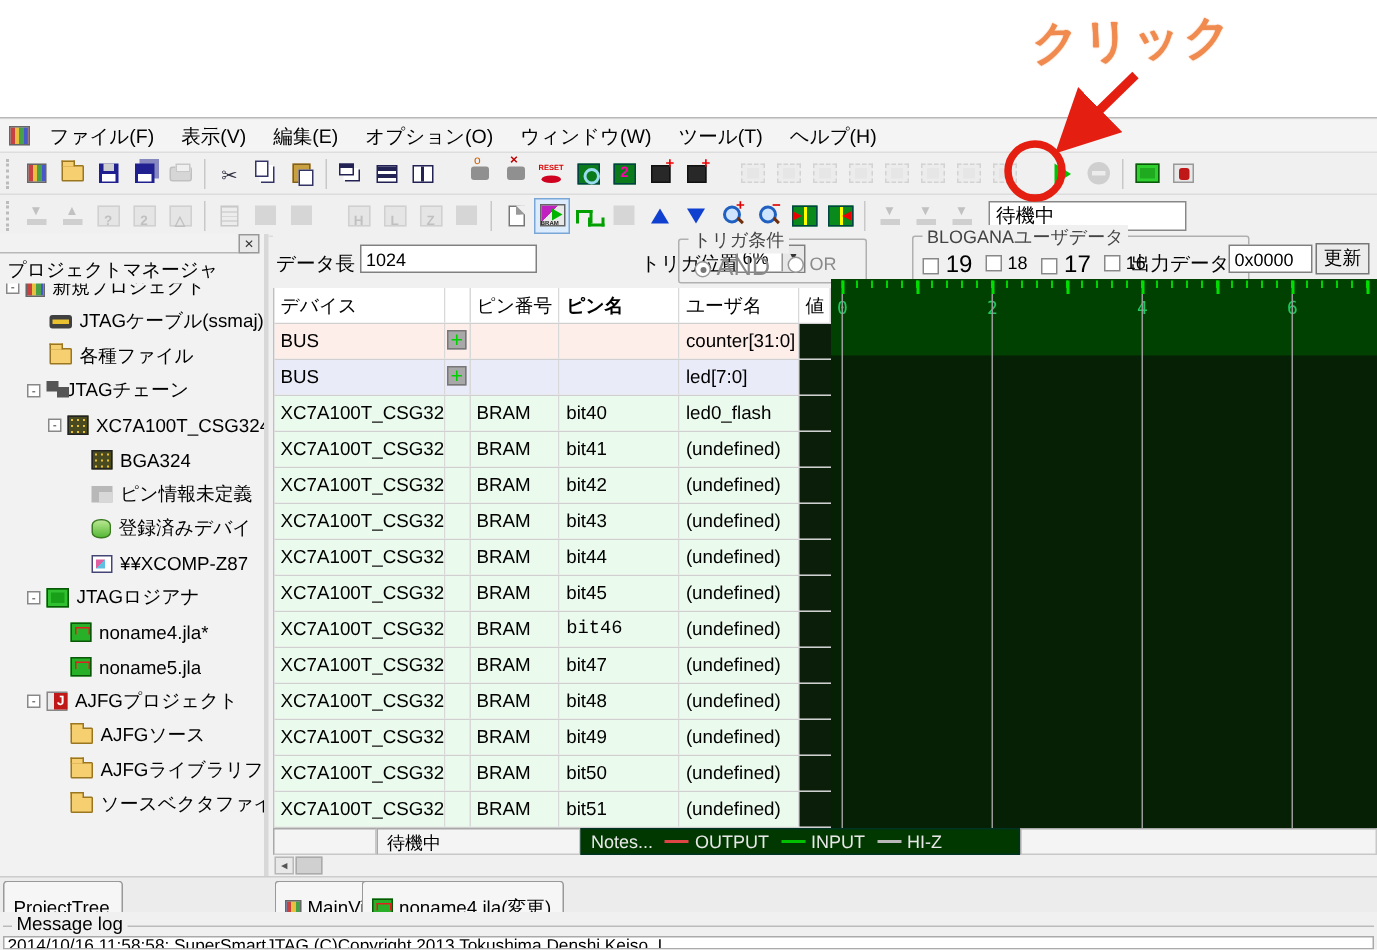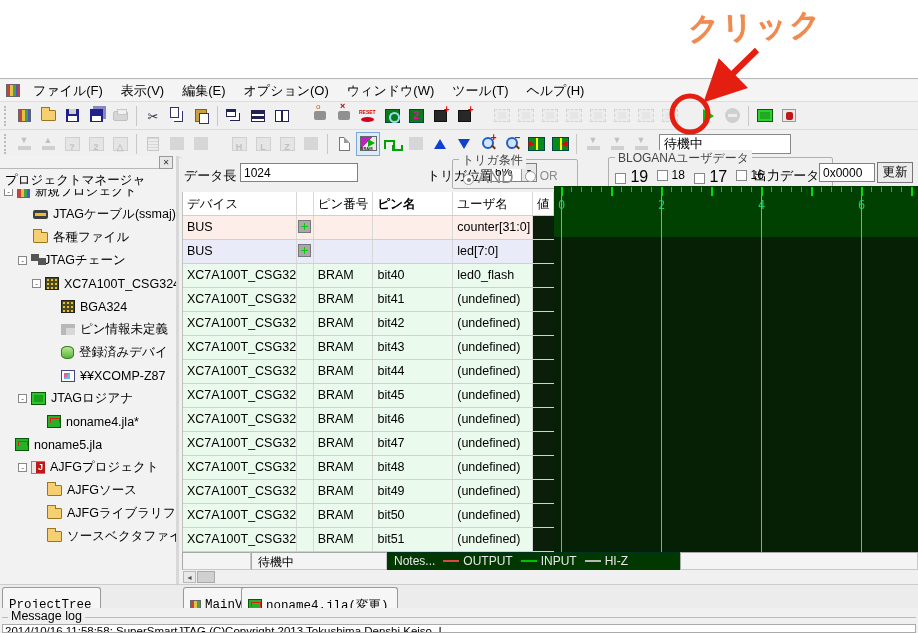--- a/index.html
+++ b/index.html
@@ -188,21 +188,21 @@
   #st-legend { background:#003800; color:#fff; display:flex; align-items:center; gap:8px; border:1px solid #032; }
   .leg-line { display:inline-block; width:16px; height:2px; margin-right:4px; vertical-align:3px; }
   .leg-item { font-size:12px; color:#e8e8e8; white-space:nowrap; }
 
   
   #mainscroll { position:absolute; left:182px; top:570px; width:736px; height:14px; background:#f0f0f0; }
   #mainscroll .sb-btn { left:1px; top:1px; }
   #mainscroll .sb-thumb { position:absolute; left:15px; top:1px; width:18px; height:12px; background:#d0d0d0; border:1px solid #aaa; }
   #tabsrow { position:absolute; left:0; top:584px; width:918px; height:24px; background:#ececec; border-top:1px solid #ccc; }
   .tab { position:absolute; top:2px; height:21px; background:#f6f6f6; border:1px solid #999; border-bottom:none;
-    border-radius:3px 3px 0 0; font-size:12.5px; padding:14px 8px 0 6px; display:flex; align-items:center; gap:4px; white-space:nowrap;font-family:Liberation Mono, monospace;}
+    border-radius:3px 3px 0 0; font-size:12.5px; padding:14px 8px 0 6px; display:flex; align-items:center; gap:4px; white-space:nowrap;}
   #msglog { position:absolute; left:0; top:608px; width:918px; height:25px; background:#f0f0f0; }
   #msglog-title { position:absolute; left:8px; top:1px; font-size:12.5px; background:#f0f0f0; padding:0 3px; z-index:2;}
   #msglog::before { content:""; position:absolute; left:2px; right:2px; top:9px; height:1px; background:#bbb; }
   #msglog-body { position:absolute; left:2px; top:16px; right:2px; height:9px; background:#fff; border:1px solid #aaa;
     overflow:hidden; font-size:11.5px; line-height:13px; padding:0 2px; font-family:"Liberation Sans",sans-serif;}
 
   
   #anno-label { position:absolute; left:688px; top:6px; font-size:31px; font-weight:bold; color:#f08a4e;
     letter-spacing:2px; transform:rotate(-2deg); text-shadow:0 0 1px #e87830; }
   #anno-svg { position:absolute; left:0; top:0; width:918px; height:633px; pointer-events:none; z-index:50; }
@@ -470,21 +470,21 @@
         <div class="trow" style="padding-left: 18px;">
           <span class="texp">-</span>
           <span class="ticon gi gi-chipgreen"></span>
           <span class="tlabel">JTAGロジアナ</span>
         </div>
         <div class="trow" style="padding-left: 32px;">
           <span style="width: 15px; flex: 0 0 auto;"></span>
           <span class="ticon gi gi-jla"></span>
           <span class="tlabel">noname4.jla*</span>
         </div>
-        <div class="trow" style="">
+        <div class="trow" style="padding-left: 32px;">
           <span style="width: 15px; flex: 0 0 auto;"></span>
           <span class="ticon gi gi-jla"></span>
           <span class="tlabel">noname5.jla</span>
         </div>
         <div class="trow" style="padding-left: 18px;">
           <span class="texp">-</span>
           <span class="ticon gi gi-ajfg"></span>
           <span class="tlabel">AJFGプロジェクト</span>
         </div>
         <div class="trow" style="padding-left: 32px;">
@@ -613,21 +613,21 @@
         <div class="scell" style="width: 17px; padding: 0px;"></div>
         <div class="scell" style="width: 60px;">BRAM</div>
         <div class="scell" style="width: 80px;">bit45</div>
         <div class="scell" style="width: 80px;">(undefined)</div>
         <div class="scell valcol" style="width: 21px;"></div>
       </div>
       <div class="srow tint-green">
         <div class="scell" style="width: 114px;">XC7A100T_CSG324</div>
         <div class="scell" style="width: 17px; padding: 0px;"></div>
         <div class="scell" style="width: 60px;">BRAM</div>
-        <div class="scell" style="width: 80px;">bit46</div>
+        <div class="scell" style="width: 80px; font-family: Liberation Mono, monospace;">bit46</div>
         <div class="scell" style="width: 80px;">(undefined)</div>
         <div class="scell valcol" style="width: 21px;"></div>
       </div>
       <div class="srow tint-green">
         <div class="scell" style="width: 114px;">XC7A100T_CSG324</div>
         <div class="scell" style="width: 17px; padding: 0px;"></div>
         <div class="scell" style="width: 60px;">BRAM</div>
         <div class="scell" style="width: 80px;">bit47</div>
         <div class="scell" style="width: 80px;">(undefined)</div>
         <div class="scell valcol" style="width: 21px;"></div>

